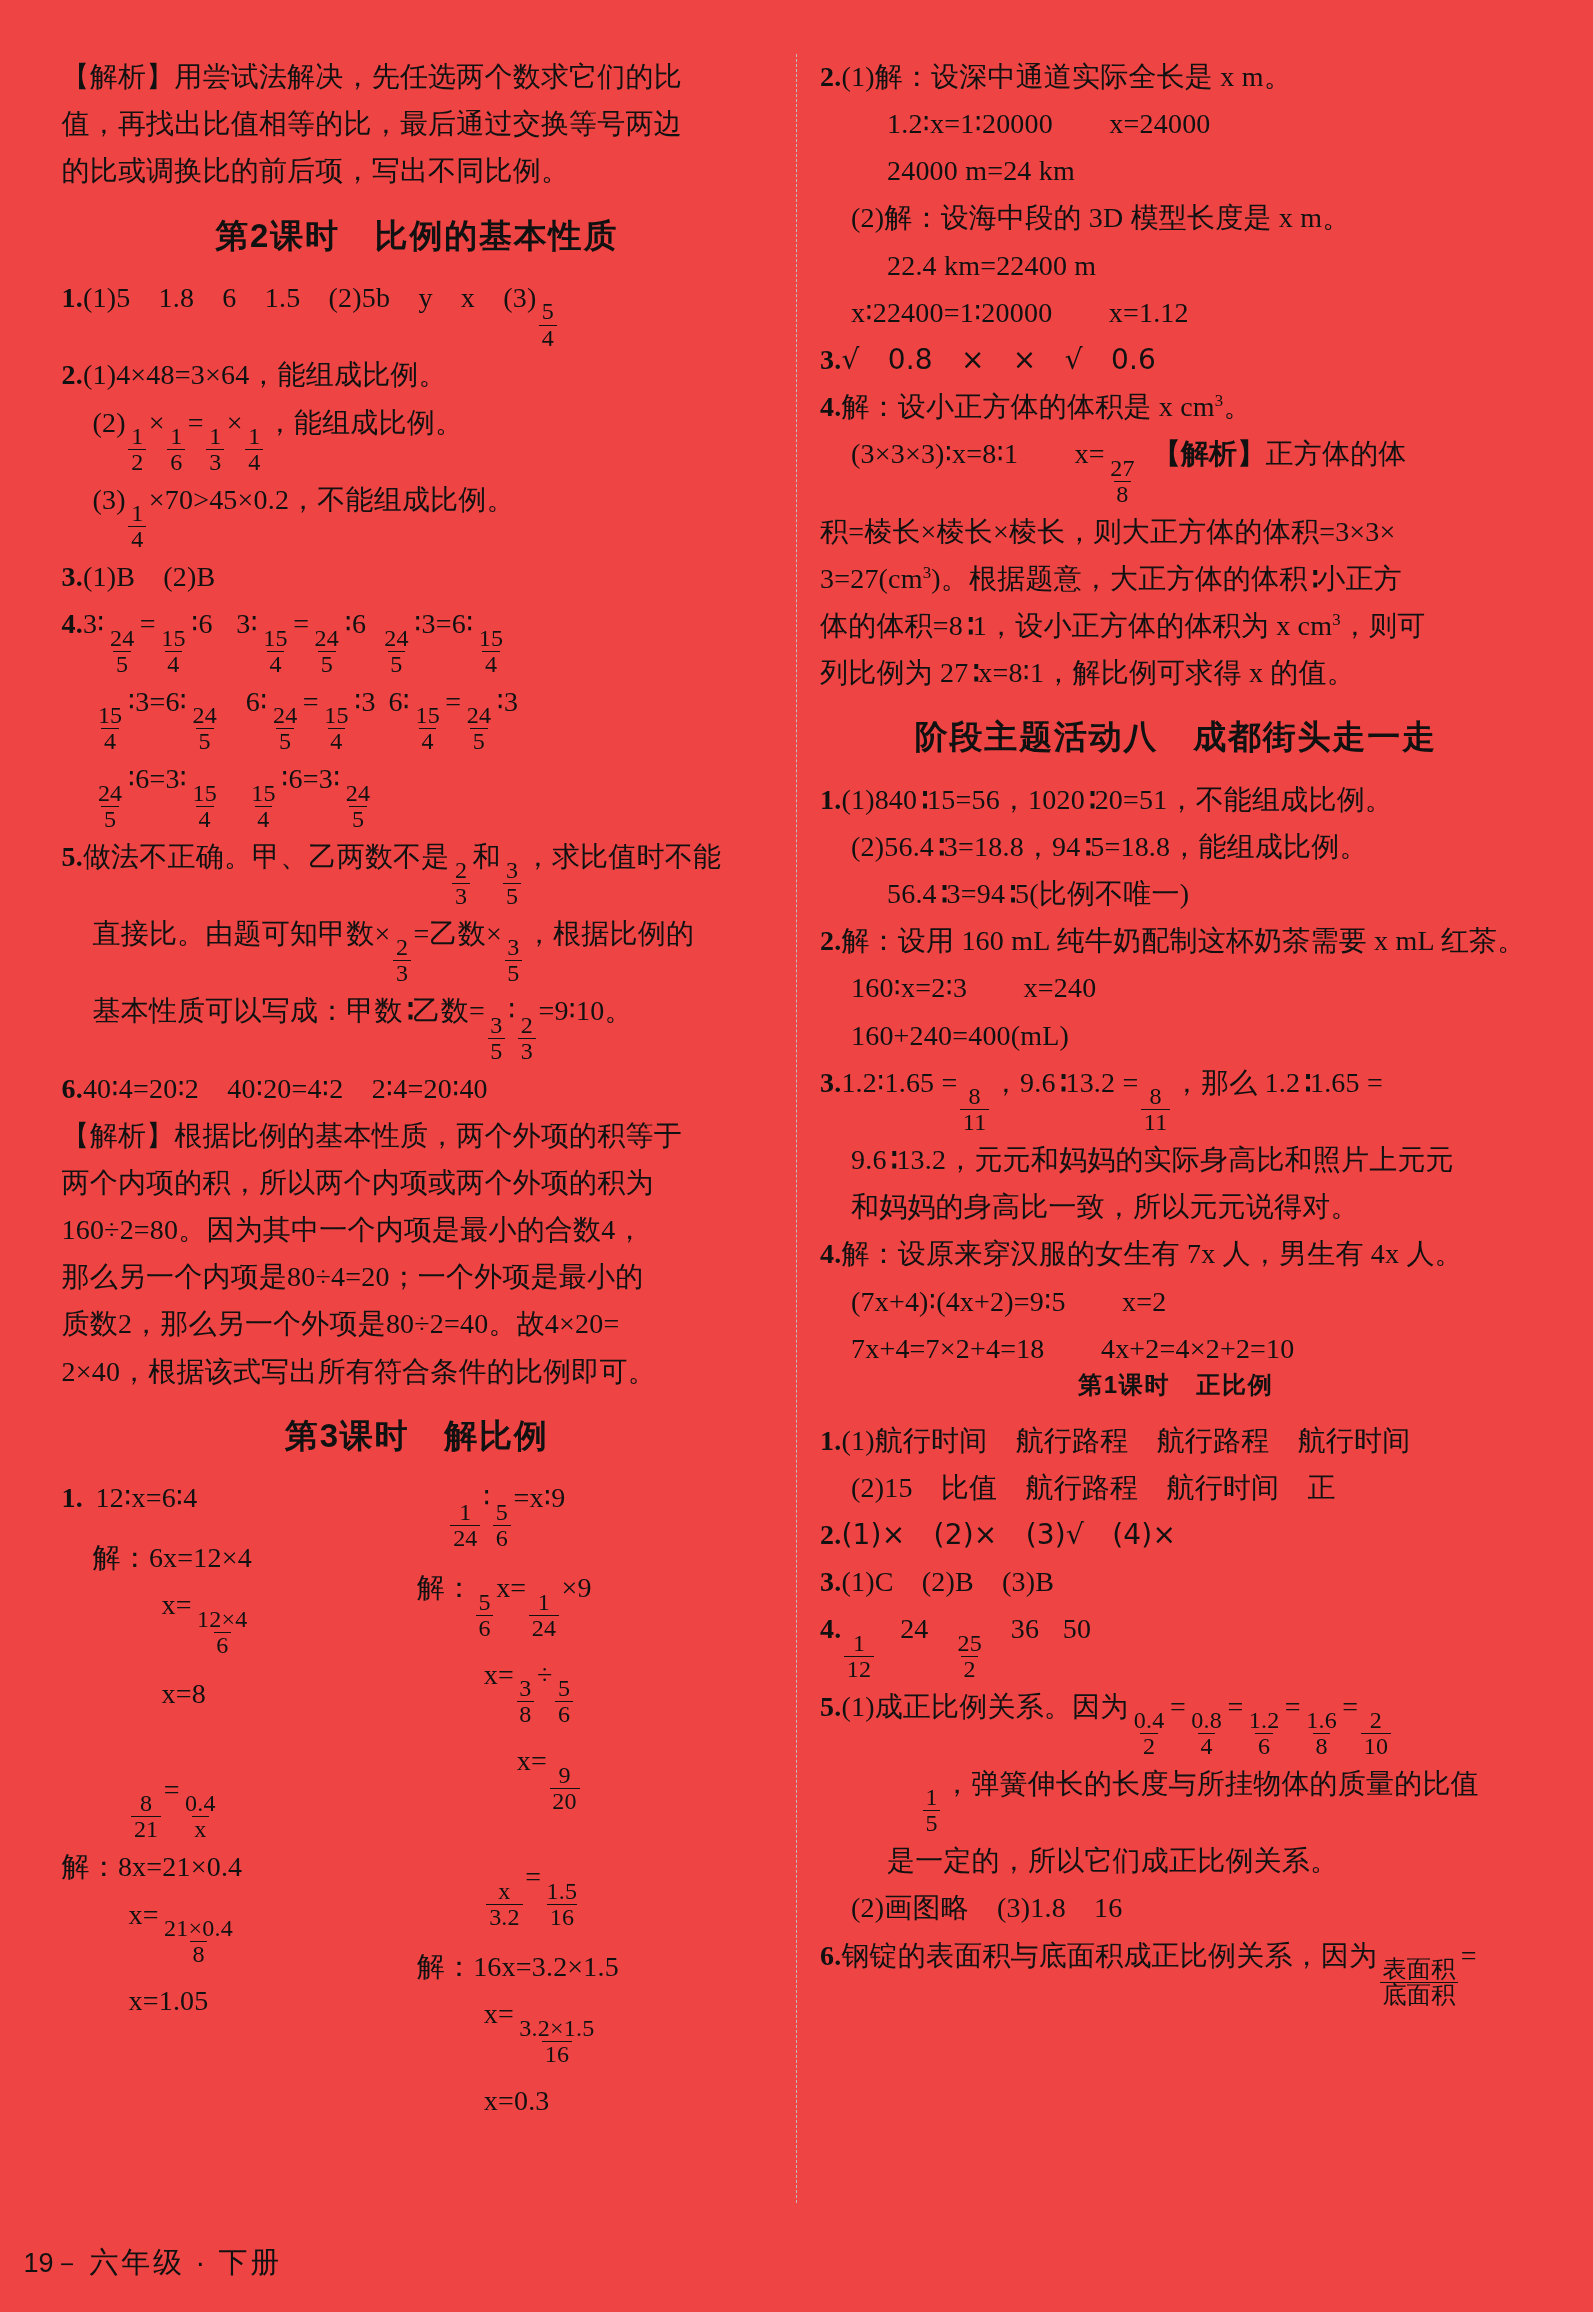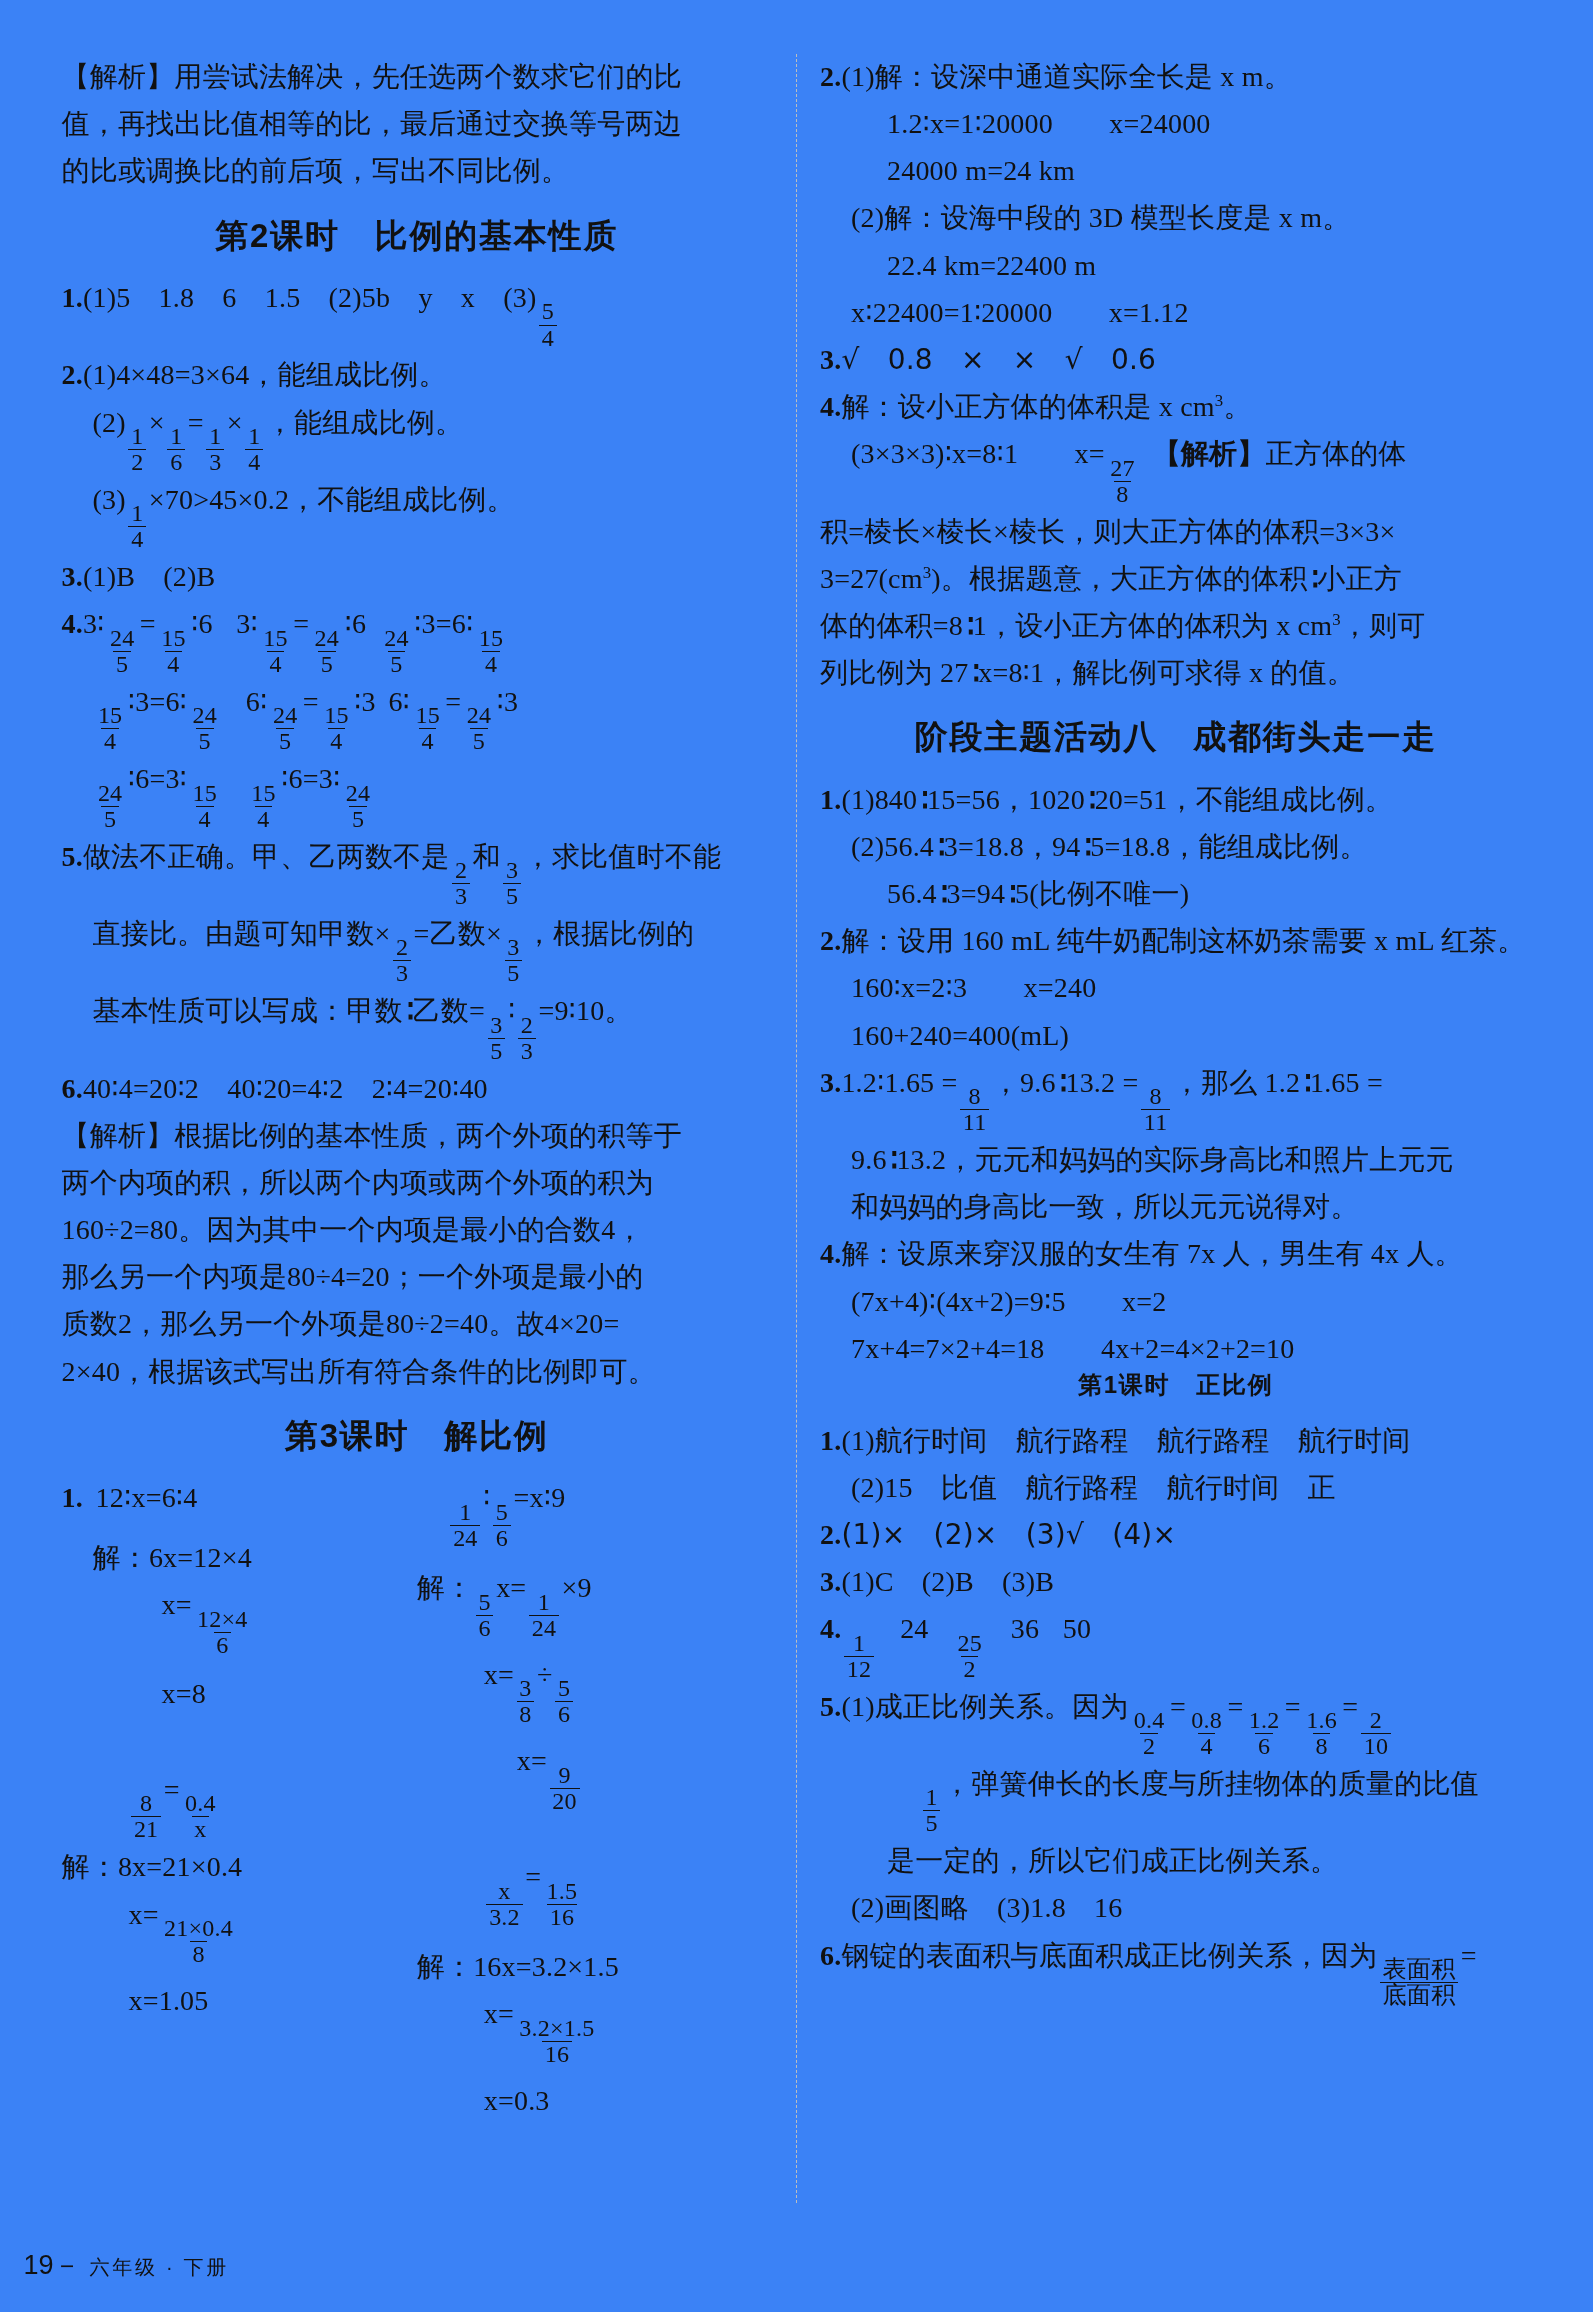--- a/index.html
+++ b/index.html
@@ -4,21 +4,21 @@
 <style>
   html,body{margin:0;padding:0;background:#fff;}
   body{
     font-family:"Liberation Serif", serif;
     width:1593px;height:2312px;
     position:relative;
     color:#111;
   }
   .page{
     position:absolute;inset:0;
-    background:#3b82f6;
+    background:#ef4444;
     padding:0;
   }
   .cols{
     position:absolute;
     left:38px; right:38px; top:54px; bottom:109px;
     display:flex;
   }
   .col{
     width:50%;
     box-sizing:border-box;
@@ -59,21 +59,21 @@
   .frac .de{padding:0 2.7px;border-top:1.8px solid #111;}
   .sup{font-size:.6em;vertical-align:super;}
   .footer{
     position:absolute;
     left:23.5px;bottom:29px;
     font-size:27px;
     font-family:"Liberation Sans", sans-serif;
     display:flex;align-items:baseline;gap:9px;
   }
   .footer .pg{font-weight:normal;}
-  .footer .bk{letter-spacing:2.7px;font-size:20px;}
+  .footer .bk{letter-spacing:2.7px;font-size:29px;}
   .gap{display:inline-block;width:23.5px;}
   .gap-s{display:inline-block;width:12.7px;}
   .solvecols{display:flex;}
   .solvecols > div{width:50%;}
   .chk{font-family:"DejaVu Sans",sans-serif;}
 </style>
 </head>
 <body>
 
 <div class="page">

